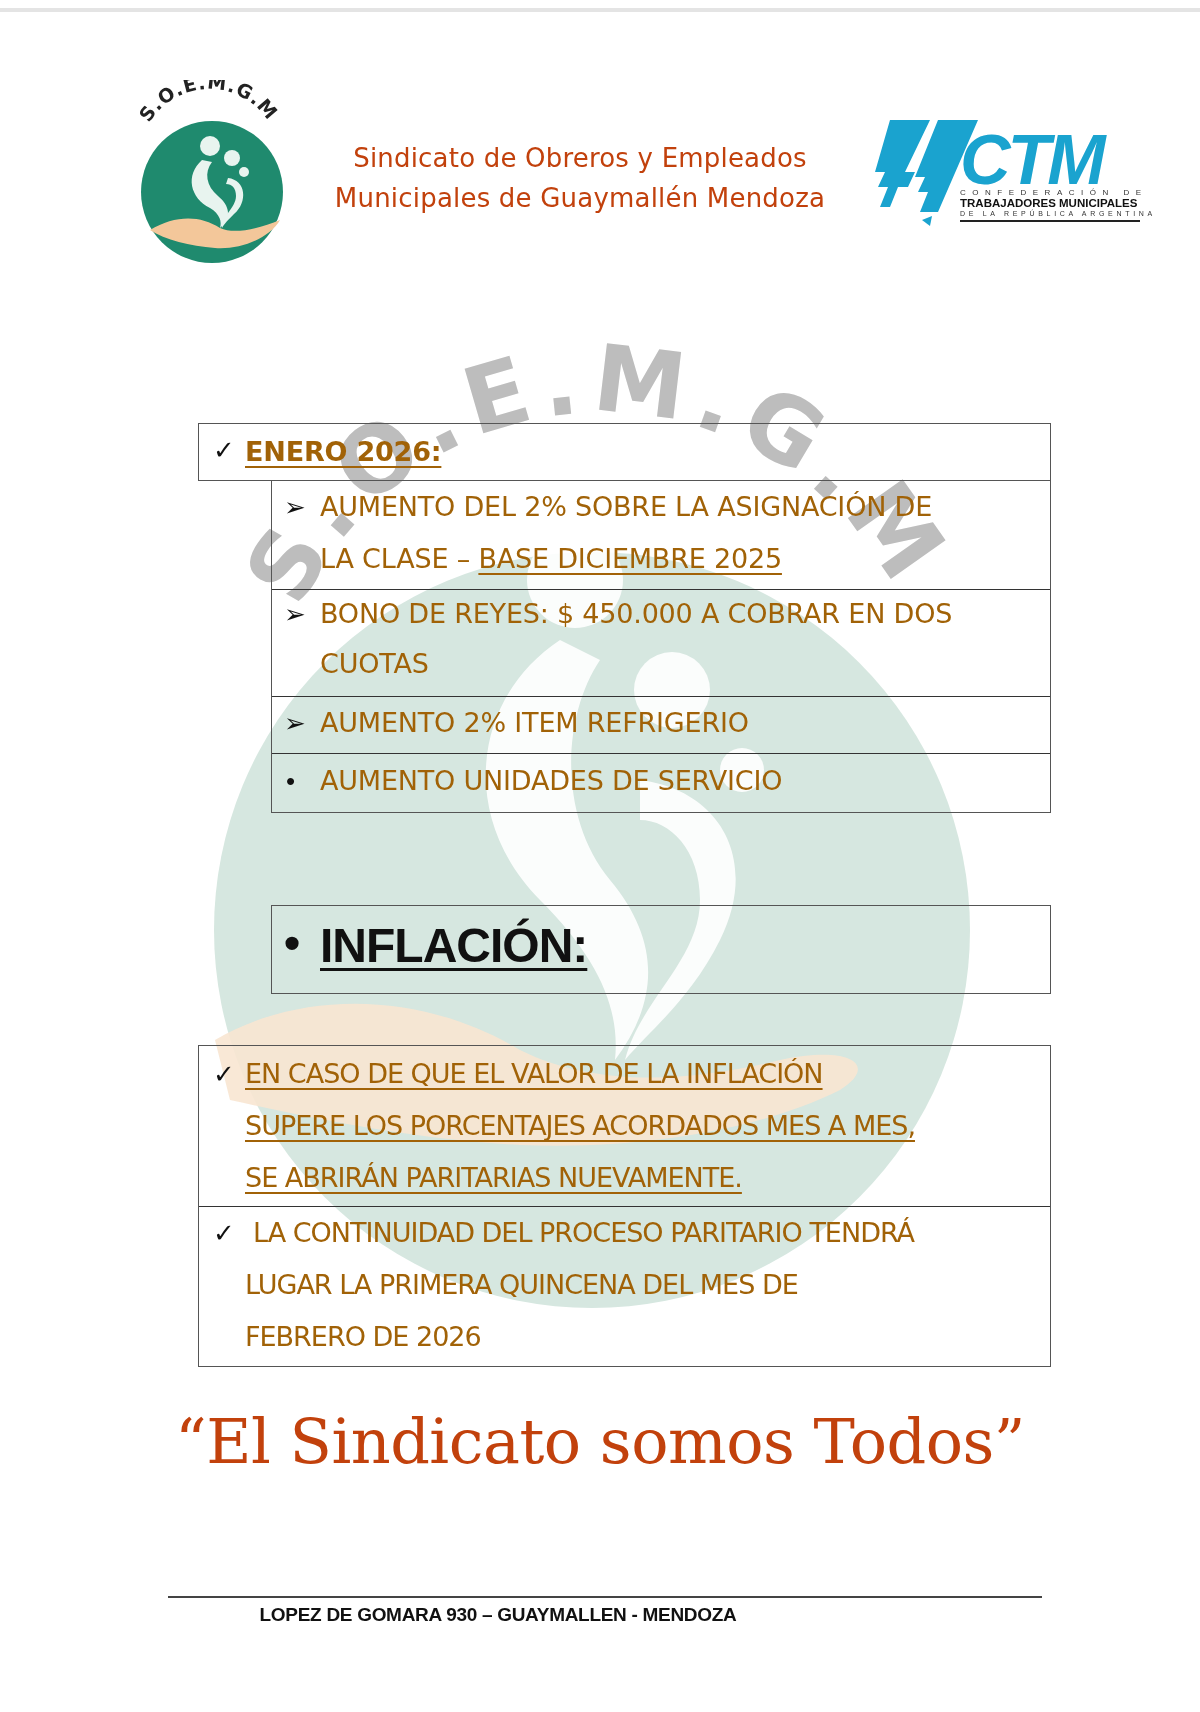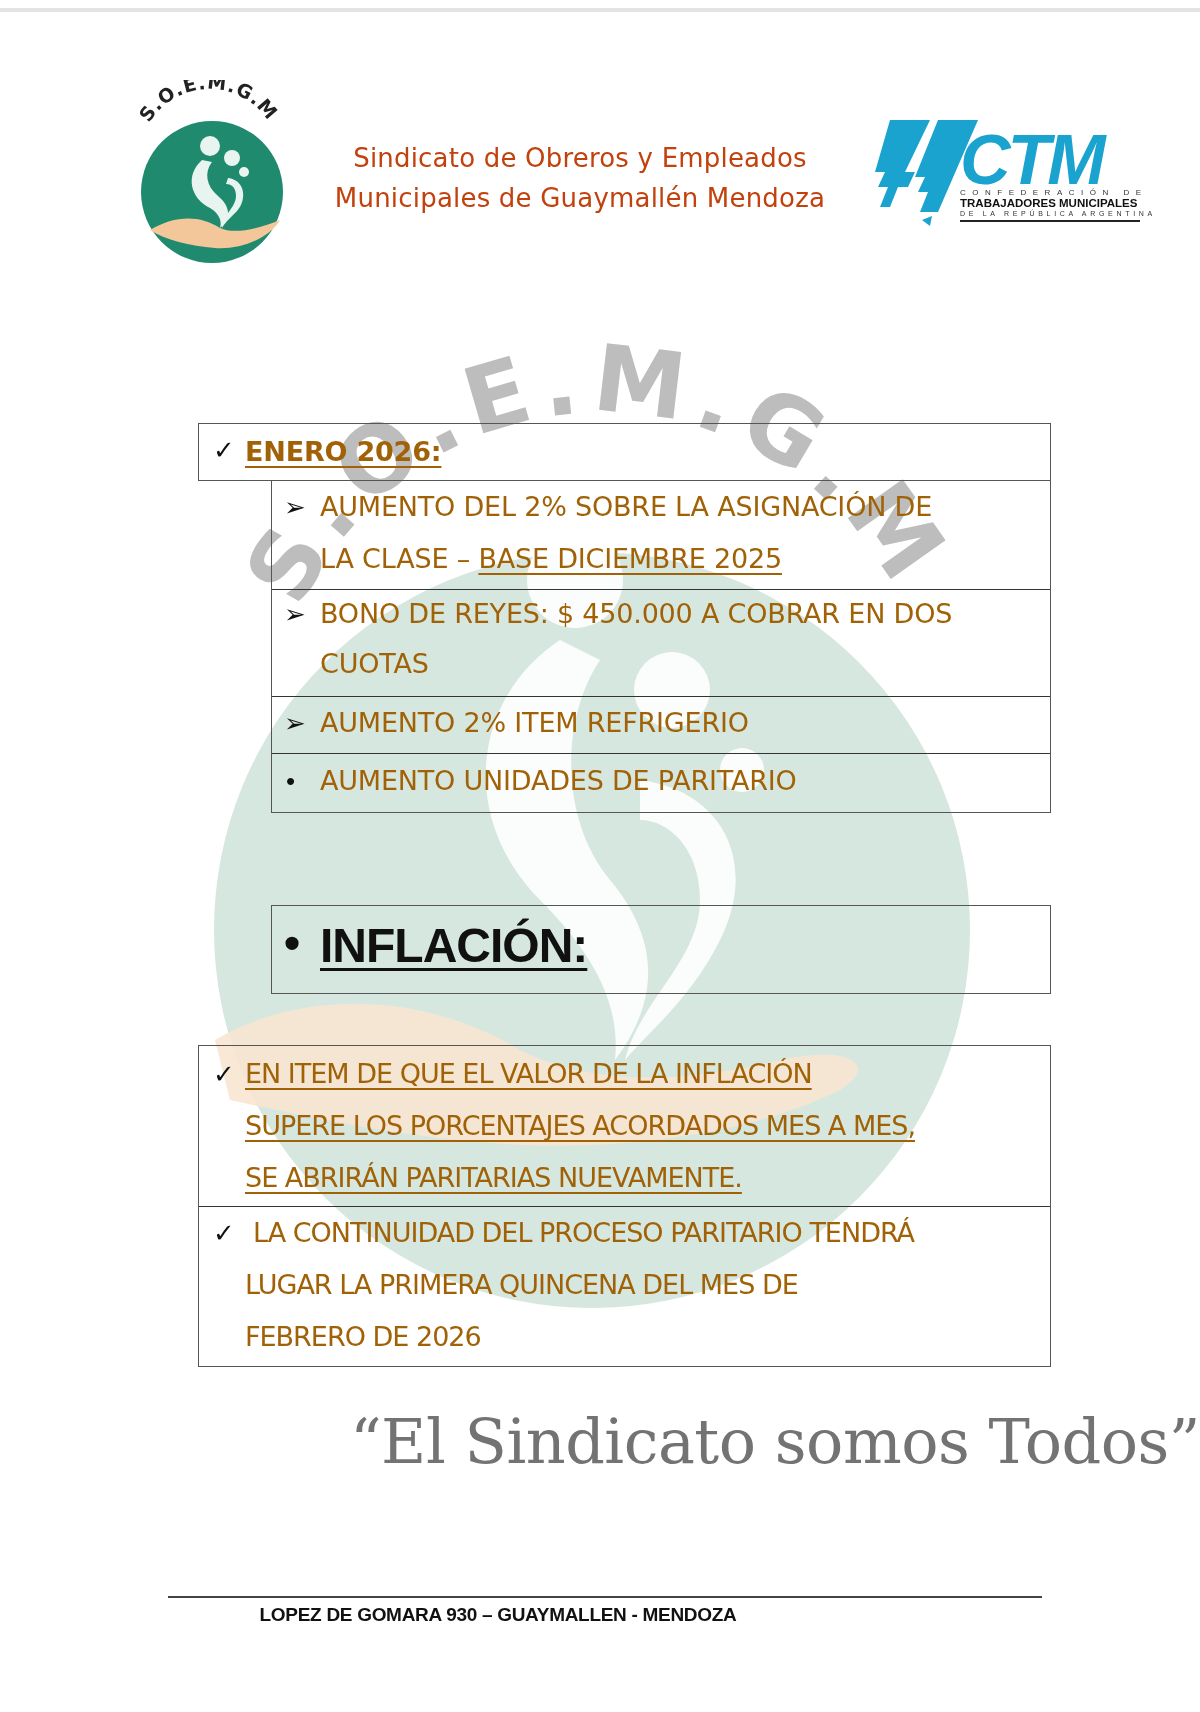--- a/index.html
+++ b/index.html
@@ -23,22 +23,22 @@
   
   .box { position: absolute; border: 1.5px solid #555; box-sizing: border-box; }
   .row { position: absolute; left: 0; right: 0; border-top: 1.5px solid #333; box-sizing: border-box; }
   .txt { position: absolute; font-family: "DejaVu Sans", sans-serif; font-size: 27px; line-height: 52px; color: #a16207; letter-spacing: -0.2px; }
   .bold { font-weight: bold; }
   .u { text-decoration: underline; text-decoration-thickness: 2px; text-underline-offset: 5px; }
   .mark { position: absolute; font-size: 26px; line-height: 52px; color: #111; }
 
   .clausulas { font-family: "Liberation Sans", sans-serif; font-weight: bold; font-size: 48px; letter-spacing: -1px; }
 
-  .motto { position: absolute; left: 0; width: 1200px; top: 1405px; text-align: right;
-    font-family: "DejaVu Serif", "Liberation Serif", serif; font-size: 62px; color: #737373; letter-spacing: -0.5px; }
+  .motto { position: absolute; left: 0; width: 1200px; top: 1405px; text-align: center;
+    font-family: "DejaVu Serif", "Liberation Serif", serif; font-size: 62px; color: #c2410c; letter-spacing: -0.5px; }
 
   .footer-line { position: absolute; left: 168px; top: 1596px; width: 874px; height: 2px; background: #444; }
   .footer-text { position: absolute; left: 0; width: 996px; top: 1604px; text-align: center;
     font-family: "Liberation Sans", sans-serif; font-weight: bold; font-size: 19px; color: #111; letter-spacing: -0.3px; }
 </style>
 </head>
 <body>
 
 <div class="topbar"></div>
 
@@ -110,33 +110,33 @@
     <span class="txt" style="left:48px; top:48px;">CUOTAS</span>
   </div>
 
   <div class="row" style="top:215px; height:58px;">
     <span class="mark" style="left:12px; top:0;">➢</span>
     <span class="txt" style="left:48px; top:0;">AUMENTO 2% ITEM REFRIGERIO</span>
   </div>
 
   <div class="row" style="top:272px; height:59px;">
     <span class="mark" style="left:14px; top:1px;">•</span>
-    <span class="txt" style="left:48px; top:1px;">AUMENTO UNIDADES DE PARITARIO</span>
+    <span class="txt" style="left:48px; top:1px;">AUMENTO UNIDADES DE SERVICIO</span>
   </div>
 </div>
 
 <div class="box" style="left:271px; top:905px; width:780px; height:89px;">
   <span class="clausulas" style="position:absolute; left:12px; top:10px; font-size:46px;">•</span>
   <span class="clausulas u" style="position:absolute; left:48px; top:12px; text-underline-offset:6px; text-decoration-thickness:3px;">INFLACIÓN:</span>
 </div>
 
 <div class="box" style="left:198px; top:1045px; width:853px; height:322px;">
   <div style="position:absolute; left:0; top:0; right:0; height:160px;">
     <span class="mark" style="left:14px; top:2px;">✓</span>
-    <span class="txt u" style="left:46px; top:2px; letter-spacing:-1px;">EN ITEM DE QUE EL VALOR DE LA INFLACIÓN</span>
+    <span class="txt u" style="left:46px; top:2px; letter-spacing:-1px;">EN CASO DE QUE EL VALOR DE LA INFLACIÓN</span>
     <span class="txt u" style="left:46px; top:54px; letter-spacing:-1px;">SUPERE LOS PORCENTAJES ACORDADOS MES A MES,</span>
     <span class="txt u" style="left:46px; top:106px; letter-spacing:-1px;">SE ABRIRÁN PARITARIAS NUEVAMENTE.</span>
   </div>
   <div class="row" style="top:160px; height:160px;">
     <span class="mark" style="left:14px; top:0;">✓</span>
     <span class="txt" style="left:46px; top:0; letter-spacing:-1px;margin-left:8px;">LA CONTINUIDAD DEL PROCESO PARITARIO TENDRÁ</span>
     <span class="txt" style="left:46px; top:52px; letter-spacing:-1px;">LUGAR LA PRIMERA QUINCENA DEL MES DE</span>
     <span class="txt" style="left:46px; top:104px; letter-spacing:-1px;">FEBRERO DE 2026</span>
   </div>
 </div>

